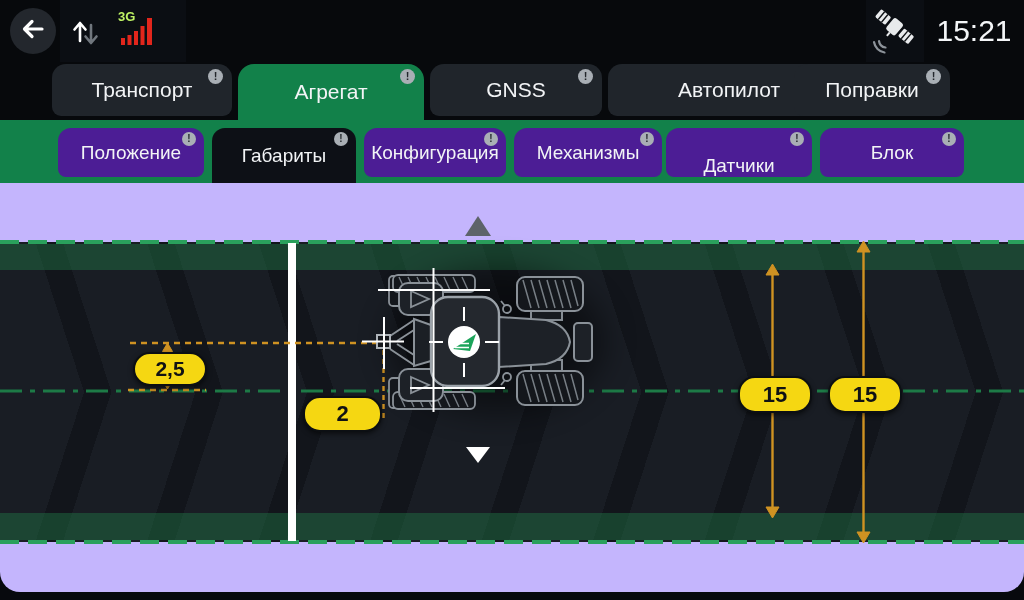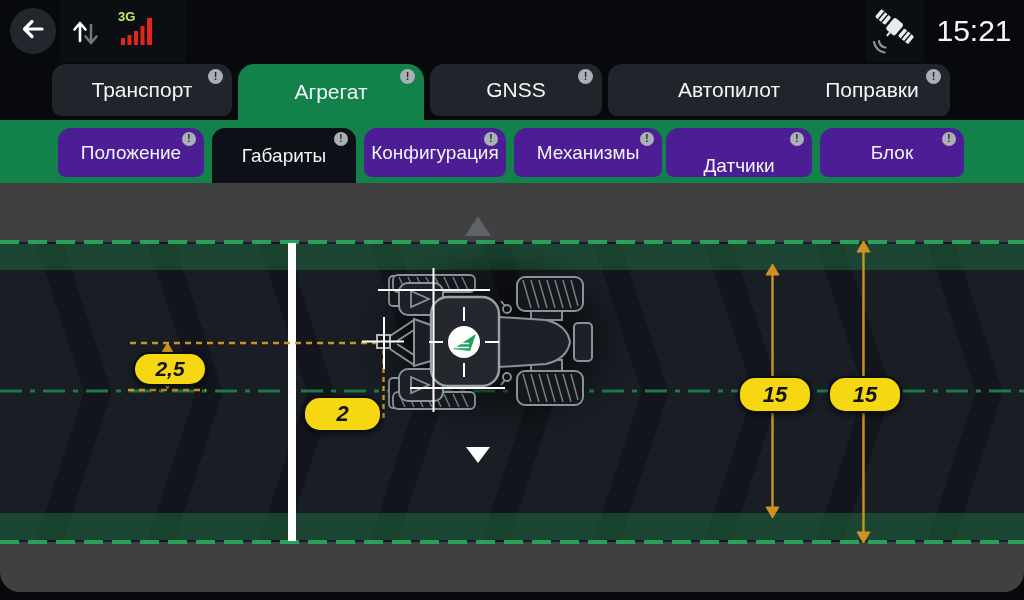--- a/index.html
+++ b/index.html
@@ -46,22 +46,22 @@
   .sub-4{left:514px;width:148px;}
   .sub-5{left:666px;width:146px;align-items:flex-end;}
   .sub-6{left:820px;width:144px;}
 
   .badge{position:absolute;right:9px;top:5px;width:15px;height:15px;border-radius:50%;
          background:#a9afb5;color:#23272c;font-size:11px;font-weight:bold;
          display:flex;align-items:center;justify-content:center;line-height:1;}
   .subtab .badge{right:8px;top:4px;width:14px;height:14px;font-size:10px;}
 
   
-  .content{position:absolute;left:0;top:183px;width:1024px;height:409px;background:#404040;
-           border-radius:0 0 20px 20px;overflow:hidden;font-style:italic;}
+  .content{position:absolute;left:0;top:183px;width:1024px;height:409px;background:#c4b5fd;
+           border-radius:0 0 20px 20px;overflow:hidden;}
   .chev{position:absolute;left:0;width:1024px;height:150px;}
   .chev-top{top:59px;background:repeating-linear-gradient(72deg,#191d24 0 80px,#12151b 80px 106px);}
   .chev-bottom{top:209px;background:repeating-linear-gradient(108deg,#191d24 0 80px,#12151b 80px 106px);}
   .band{position:absolute;left:0;width:1024px;background:rgba(34,126,73,0.42);}
   .band-top{top:61px;height:26px;}
   .band-bottom{top:330px;height:27px;}
   .dash-line{position:absolute;left:0;width:1024px;height:4px;
              background:repeating-linear-gradient(90deg,#2aa05c 0 19px,transparent 19px 28px);}
   .dash-top{top:57px;}
   .dash-bottom{top:357px;}

